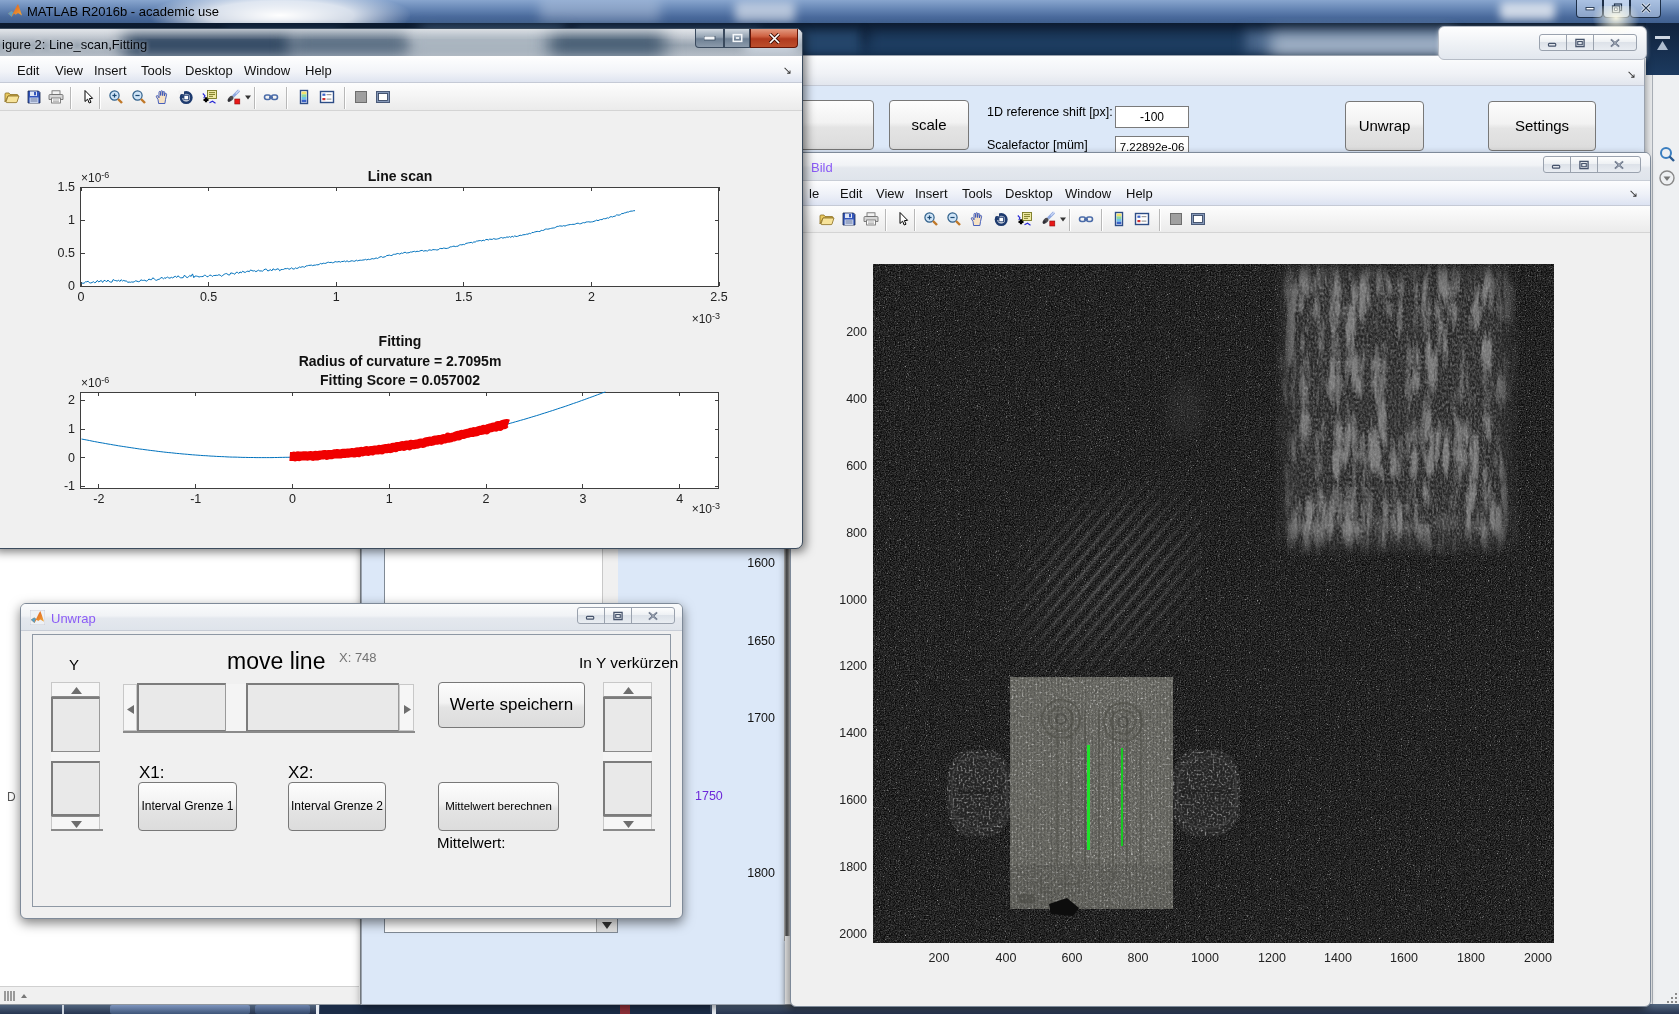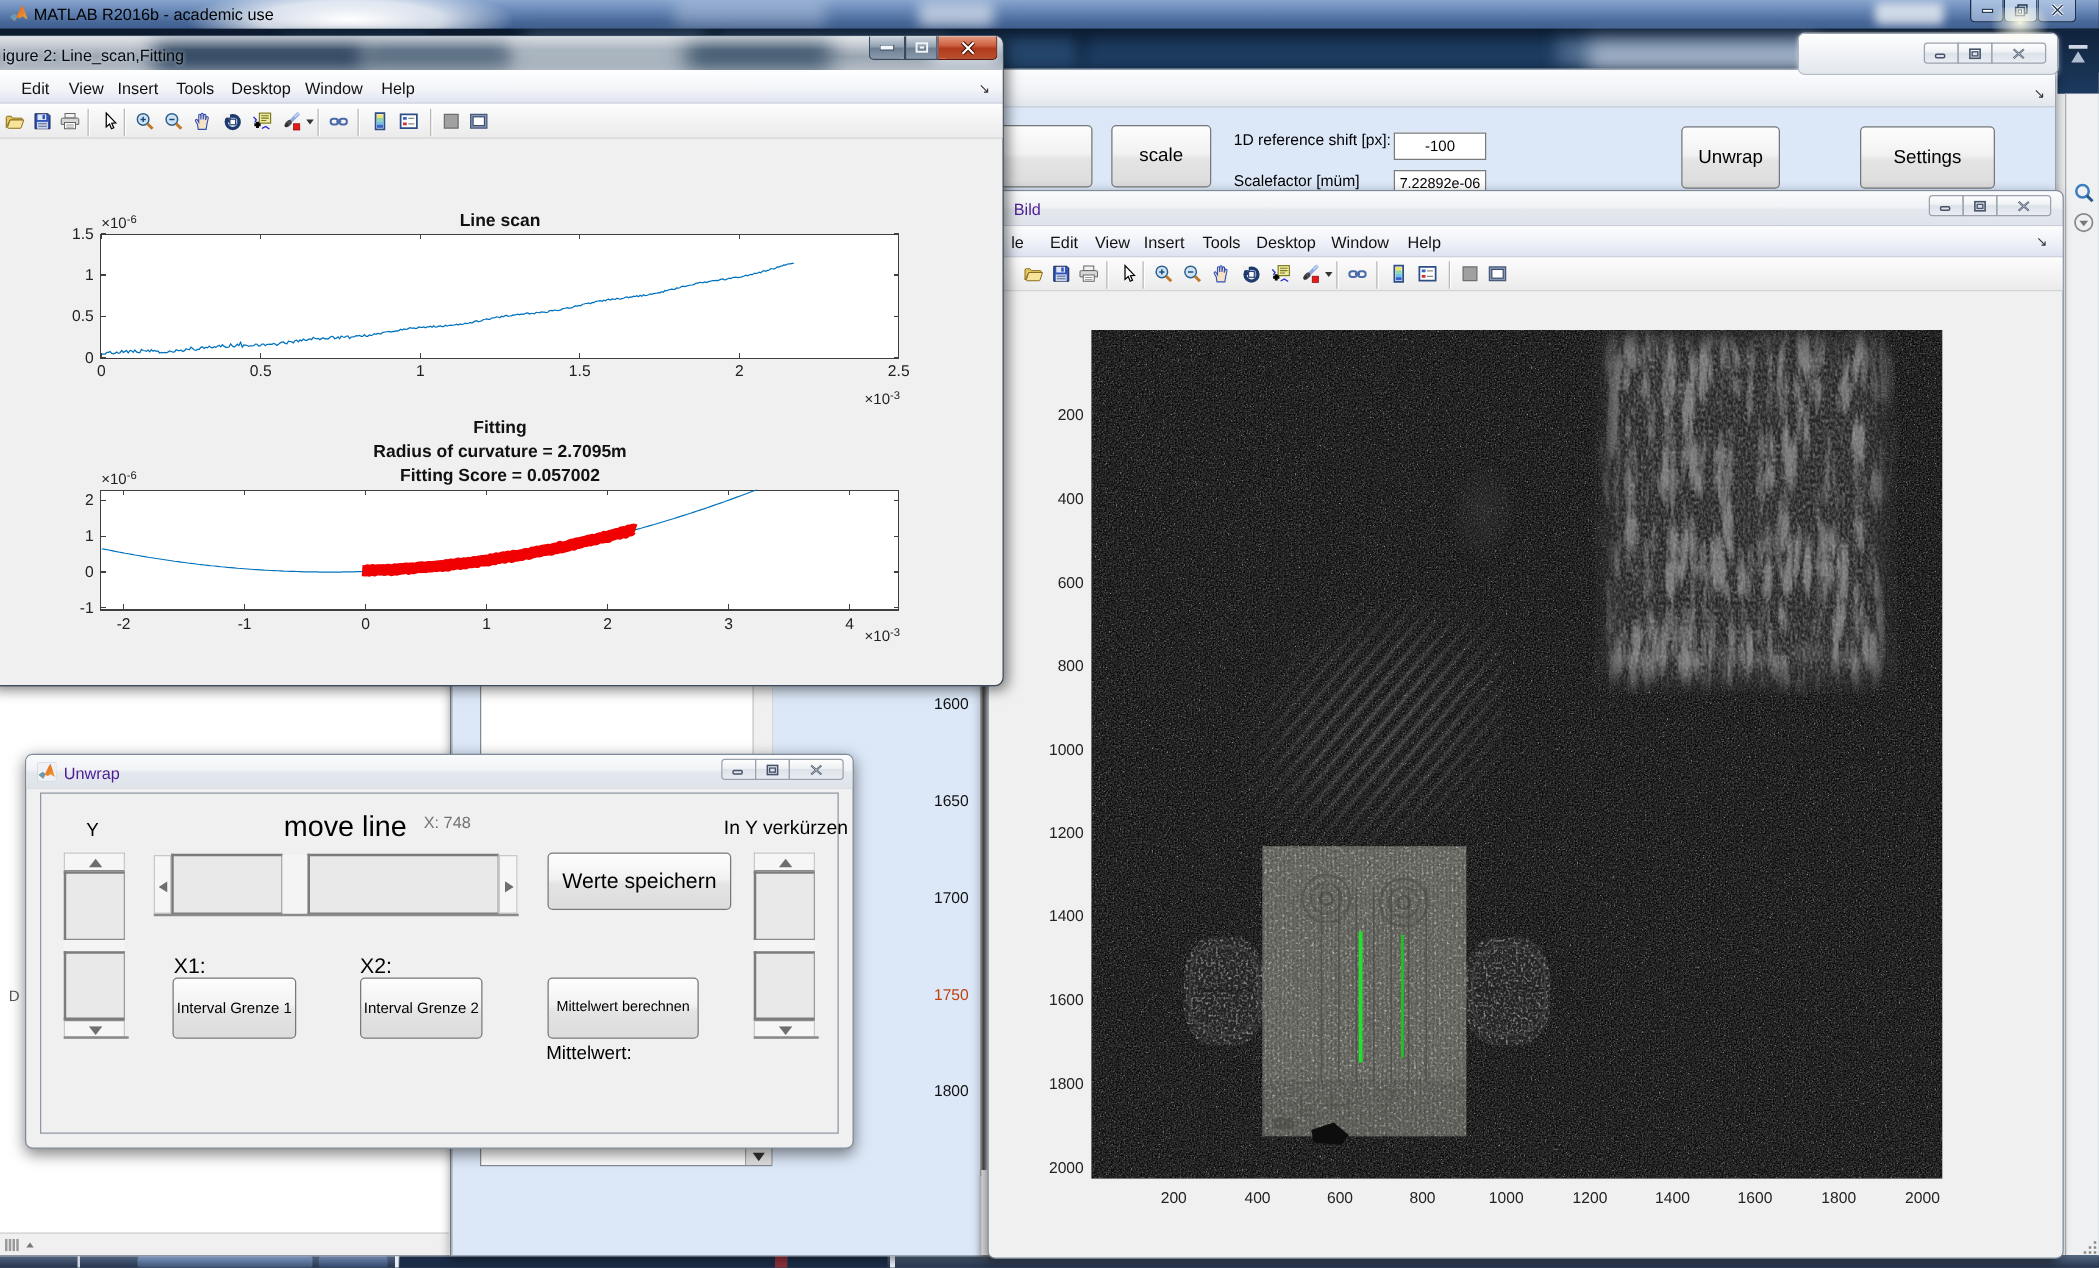--- a/index.html
+++ b/index.html
@@ -2,21 +2,21 @@
 <html><head><meta charset="utf-8"><style>
 *{margin:0;padding:0;box-sizing:border-box}
 html,body{width:1679px;height:1014px;overflow:hidden;font-family:"Liberation Sans",sans-serif;background:#132036}
 .abs{position:absolute}
 .ti{position:absolute;width:16px;height:16px}
 .tsep{position:absolute;width:1px;height:22px;background:#b8b8b8;box-shadow:1px 0 0 #fff}
 .win{position:absolute;border:1px solid #7e8a99;border-radius:6px;box-shadow:0 2px 8px rgba(0,0,0,.45)}
 .tbar{position:absolute;left:0;top:0;right:0;height:27px;border-radius:5px 5px 0 0;
  background:linear-gradient(180deg,#fafbfc 0%,#f1f3f6 45%,#e4e8ee 55%,#dfe4eb 100%);
  border-bottom:1px solid #c8cdd6}
-.ttxt{position:absolute;top:6px;font-size:13px;color:#4c1d95}
+.ttxt{position:absolute;top:6px;font-size:13px;color:#8b5cf6}
 .cbgroup{position:absolute;display:flex}
 .cb{height:17px;border:1px solid #9aa2ae;background:linear-gradient(#fefefe,#eef1f4 45%,#dde2e9 50%,#e9edf2);position:relative;margin-left:-1px}
 .cbgroup .cb:first-child{border-radius:3px 0 0 3px;margin-left:0}
 .cbgroup .cb:last-child{border-radius:0 3px 3px 0}
 .cb svg{position:absolute;left:50%;top:50%;transform:translate(-50%,-50%);width:12px;height:10px}
 .menubar{position:absolute;background:linear-gradient(180deg,#ffffff,#f2f4f8 60%,#dfe4f0);border-bottom:1px solid #c5cad6}
 .menubar span{font-size:13px;color:#111;position:absolute;top:6px}
 .toolbar{position:absolute;background:linear-gradient(#fdfdfd,#ebebeb);border-bottom:1px solid #d4d4d4}
 .mbtn{position:absolute;background:linear-gradient(180deg,#fdfdfd 0%,#f2f2f2 45%,#e4e4e4 55%,#dcdcdc 100%);border:1px solid #787878;border-radius:4px;color:#000;text-align:center}
 .gtext{color:#000}
@@ -137,21 +137,21 @@
     <div class="abs" style="left:22px;top:861px;width:234px;height:16px;background:#fff;border:1px solid #808a95">
       <div class="abs" style="right:0;top:0;width:21px;height:14px;background:linear-gradient(#f8f8f8,#ddd);border-left:1px solid #aaa">
         <svg style="position:absolute;left:5px;top:4px;width:10px;height:7px" viewBox="0 0 10 7">
           <path d="M0 0 L10 0 L5 7 Z" fill="#333"></path>
         </svg>
       </div>
     </div>
     <div class="abs" style="left:333px;top:500.0px;width:80px;text-align:right;font-size:12.5px;color:#111">1600</div>
     <div class="abs" style="left:333px;top:577.5px;width:80px;text-align:right;font-size:12.5px;color:#111">1650</div>
     <div class="abs" style="left:333px;top:655.0px;width:80px;text-align:right;font-size:12.5px;color:#111">1700</div>
-    <div class="abs" style="left:333px;top:732.5px;width:80px;text-align:right;font-size:12.5px;color:#c2410c">1750</div>
+    <div class="abs" style="left:333px;top:732.5px;width:80px;font-size:12.5px;color:#6d28d9">1750</div>
     <div class="abs" style="left:333px;top:810.0px;width:80px;text-align:right;font-size:12.5px;color:#111">1800</div>
     <div class="abs" style="left:422px;top:493px;width:6px;height:392px;background:linear-gradient(90deg,#bbb,#555 45%,#777 65%,#ddd)"></div>
     <div class="abs" style="left:423px;top:880px;width:7px;height:68px;background:#fdfdfd;box-shadow:0 4px 4px rgba(100,100,100,.5)"></div>
   </div>
 <div class="abs" style="left:1438px;top:26px;width:209px;height:34px;background:linear-gradient(180deg,#fefefe,#eef1f5 55%,#e2e7ee);border:1px solid #b6bcc6;border-radius:6px;box-shadow:0 1px 4px rgba(255,255,255,.4)">
     <div class="cbgroup" style="left:100px;top:7px">
       <div class="cb" style="width:28px">
         <svg viewBox="0 0 12 11">
           <rect x="1" y="6" width="8" height="3" rx="1" fill="none" stroke="#46536b" stroke-width="1.3"></rect>
         </svg>

